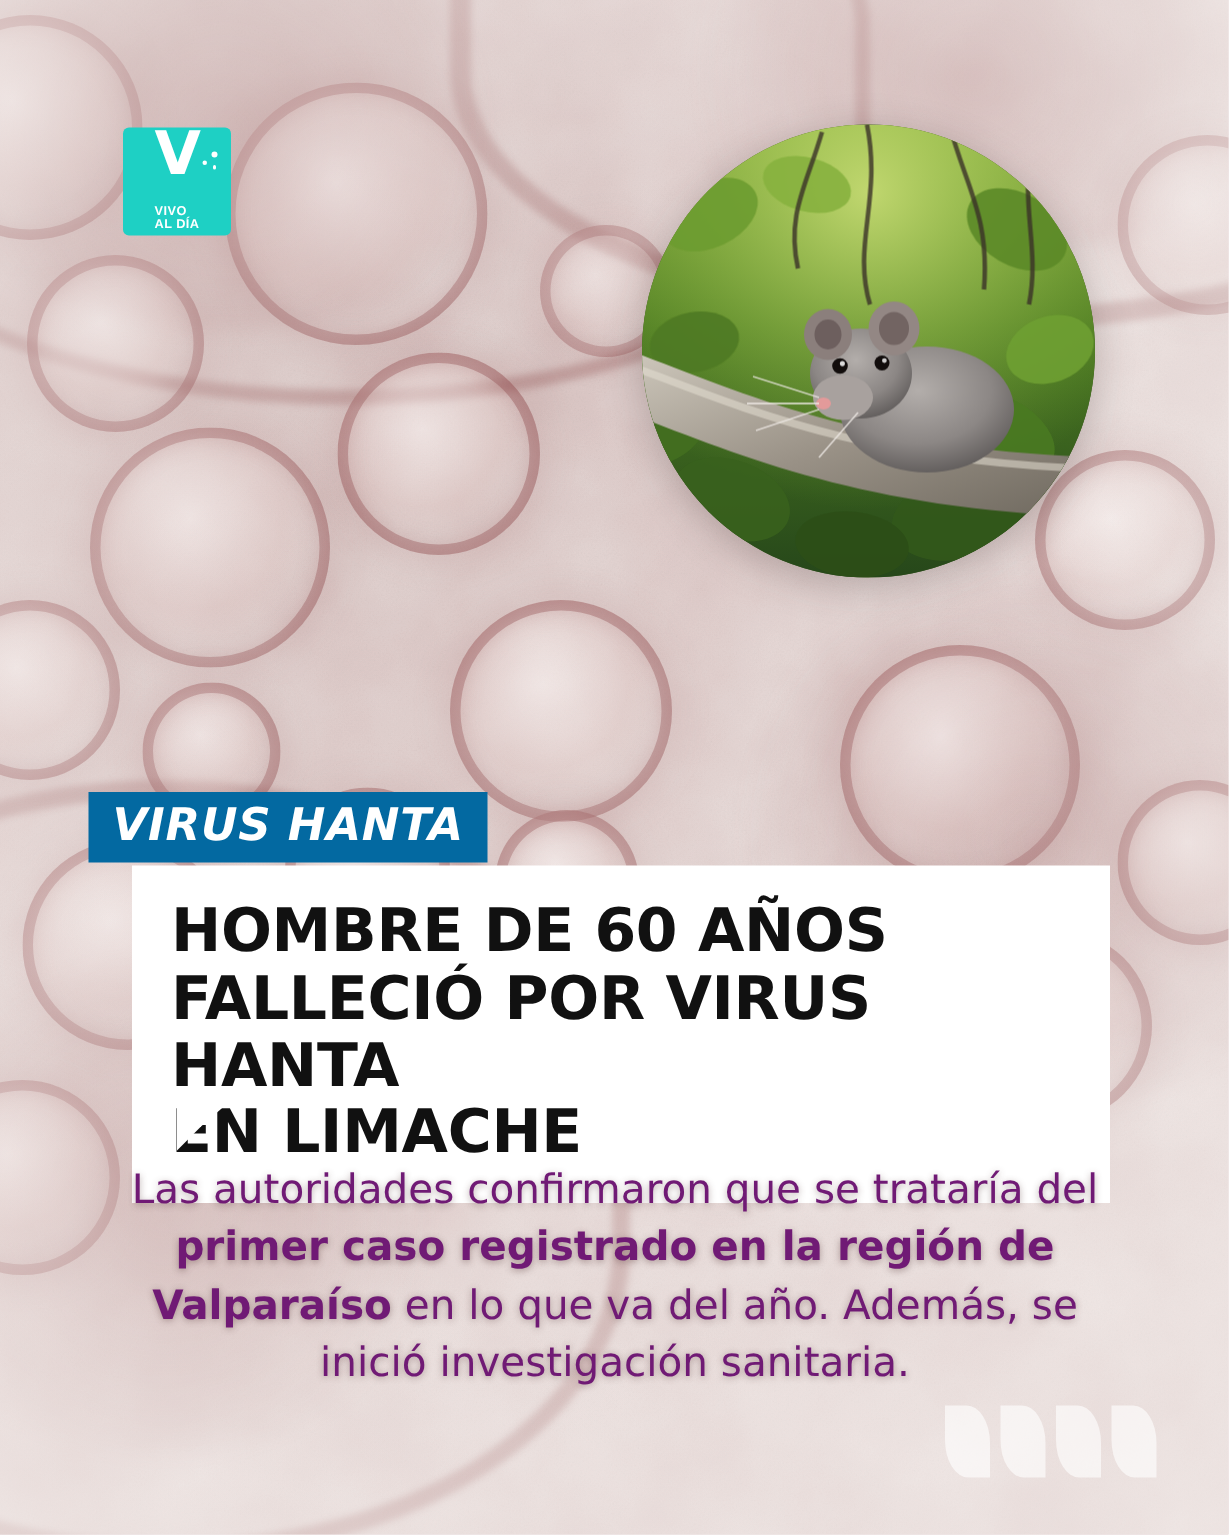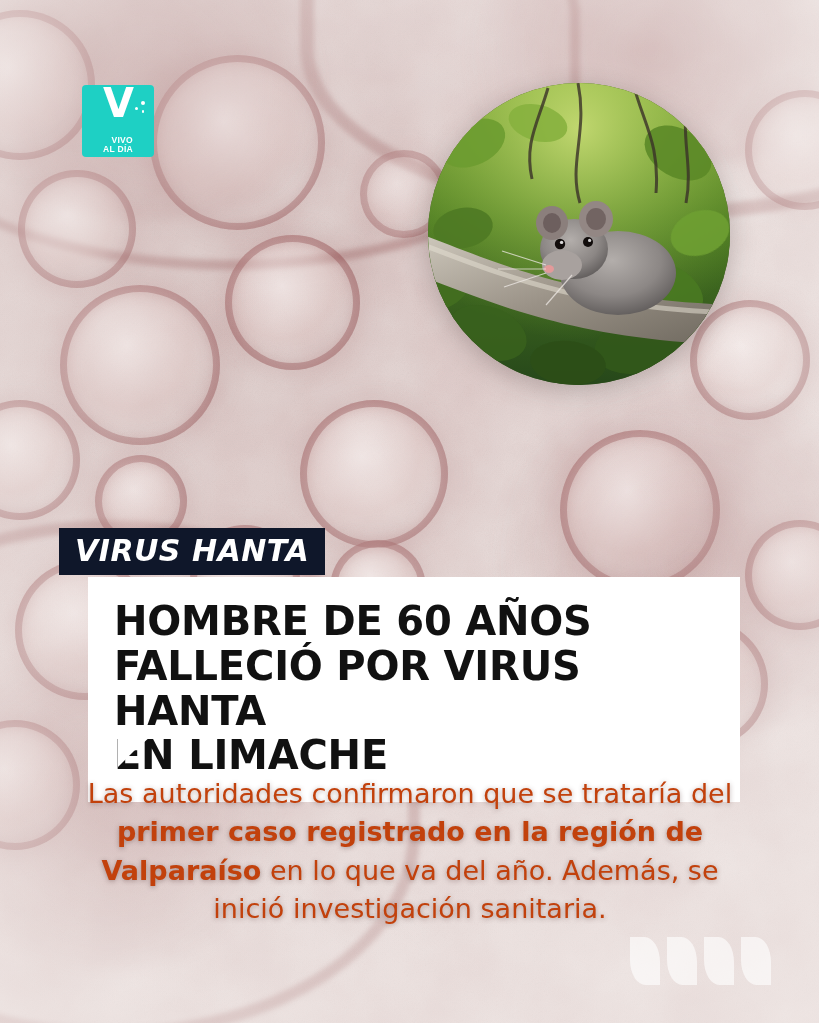--- a/index.html
+++ b/index.html
@@ -84,21 +84,21 @@
     font-weight: 700;
     line-height: .8;
     font-family: "DejaVu Sans", sans-serif;
     letter-spacing: -1px;
     margin-top: -2px;
   }
   .logo-sub {
     font-size: 8.5px;
     font-weight: 700;
     line-height: 1.05;
-    text-align: right;
+    text-align: left;
     letter-spacing: .3px;
     margin-top: 17px;
   }
   .logo-dots {
     position: absolute;
     right: 9px;
     top: 16px;
     width: 14px;
     height: 14px;
   }
@@ -125,21 +125,21 @@
     z-index: 5;
     background: #3d5a22;
   }
   .photo svg { display: block; width: 100%; height: 100%; }
 
   
   .kicker {
     position: absolute;
     left: 59px;
     top: 528px;
-    background: #0f172a;
+    background: #0369a1;
     color: #ffffff;
     font-family: "DejaVu Sans", sans-serif;
     font-weight: 700;
     font-style: italic;
     font-size: 30px;
     letter-spacing: .5px;
     padding: 8px 16px 9px 16px;
     line-height: 1;
     z-index: 7;
   }
@@ -176,21 +176,21 @@
     z-index: 6;
   }
 
   
   .standfirst {
     position: absolute;
     left: 80px;
     top: 775px;
     width: 660px;
     text-align: center;
-    color: #c2410c;
+    color: #701a75;
     font-family: "DejaVu Sans", sans-serif;
     font-size: 27px;
     line-height: 1.42;
     text-shadow: 0 1px 5px rgba(90,60,60,.45);
     z-index: 6;
   }
   .standfirst b { font-weight: 700; }
 
   
   .leaves {

